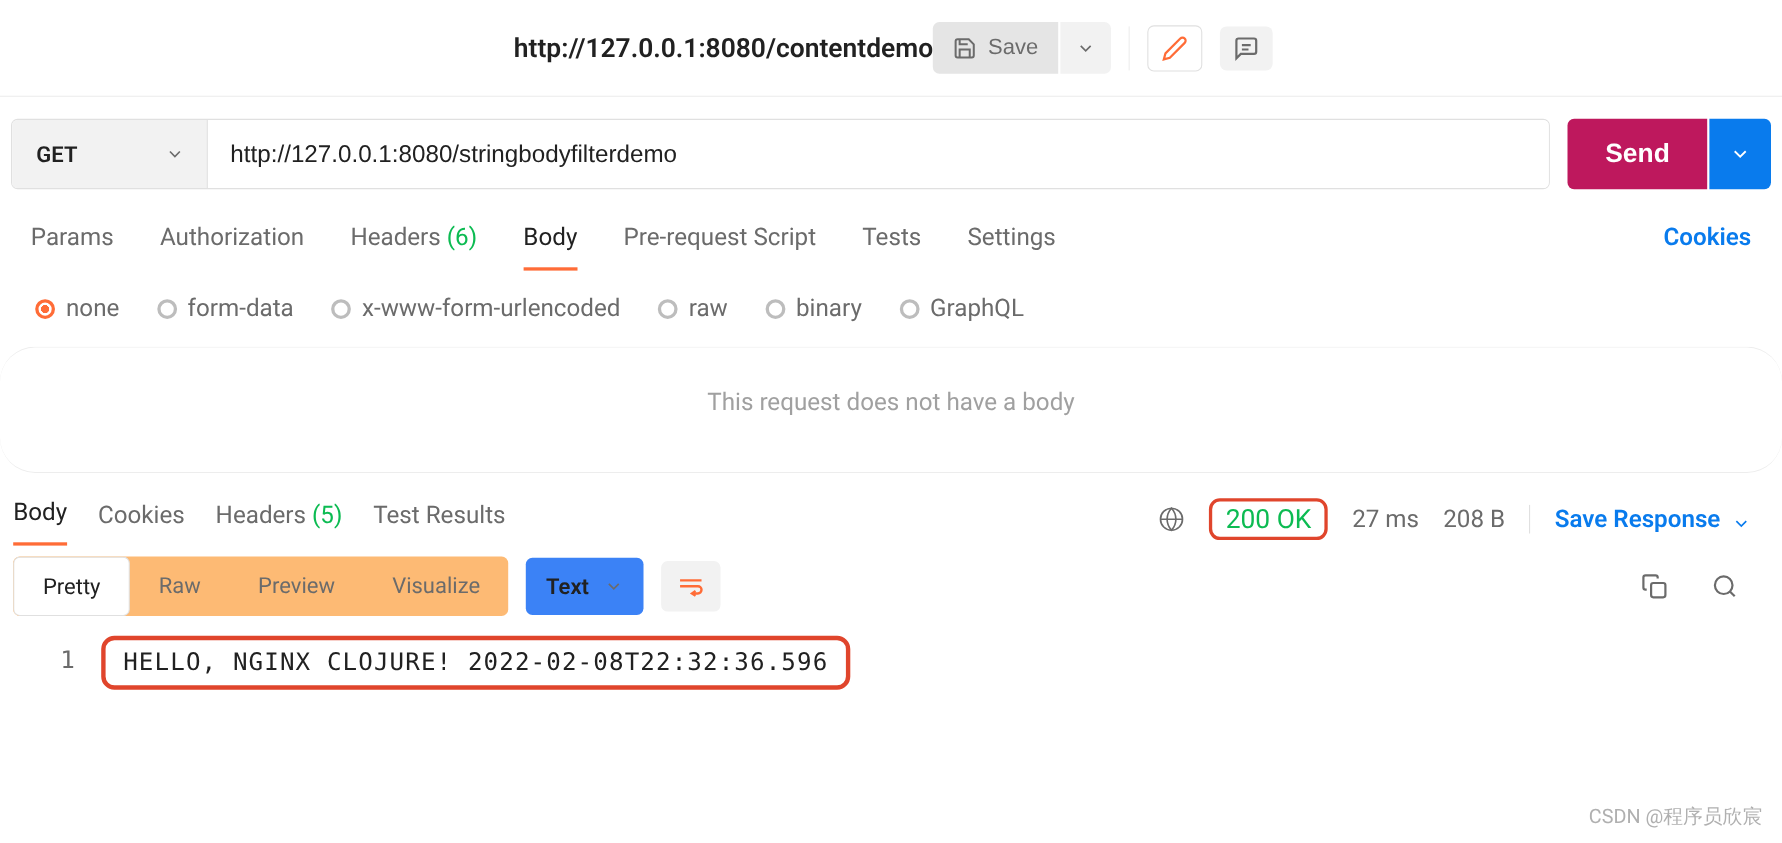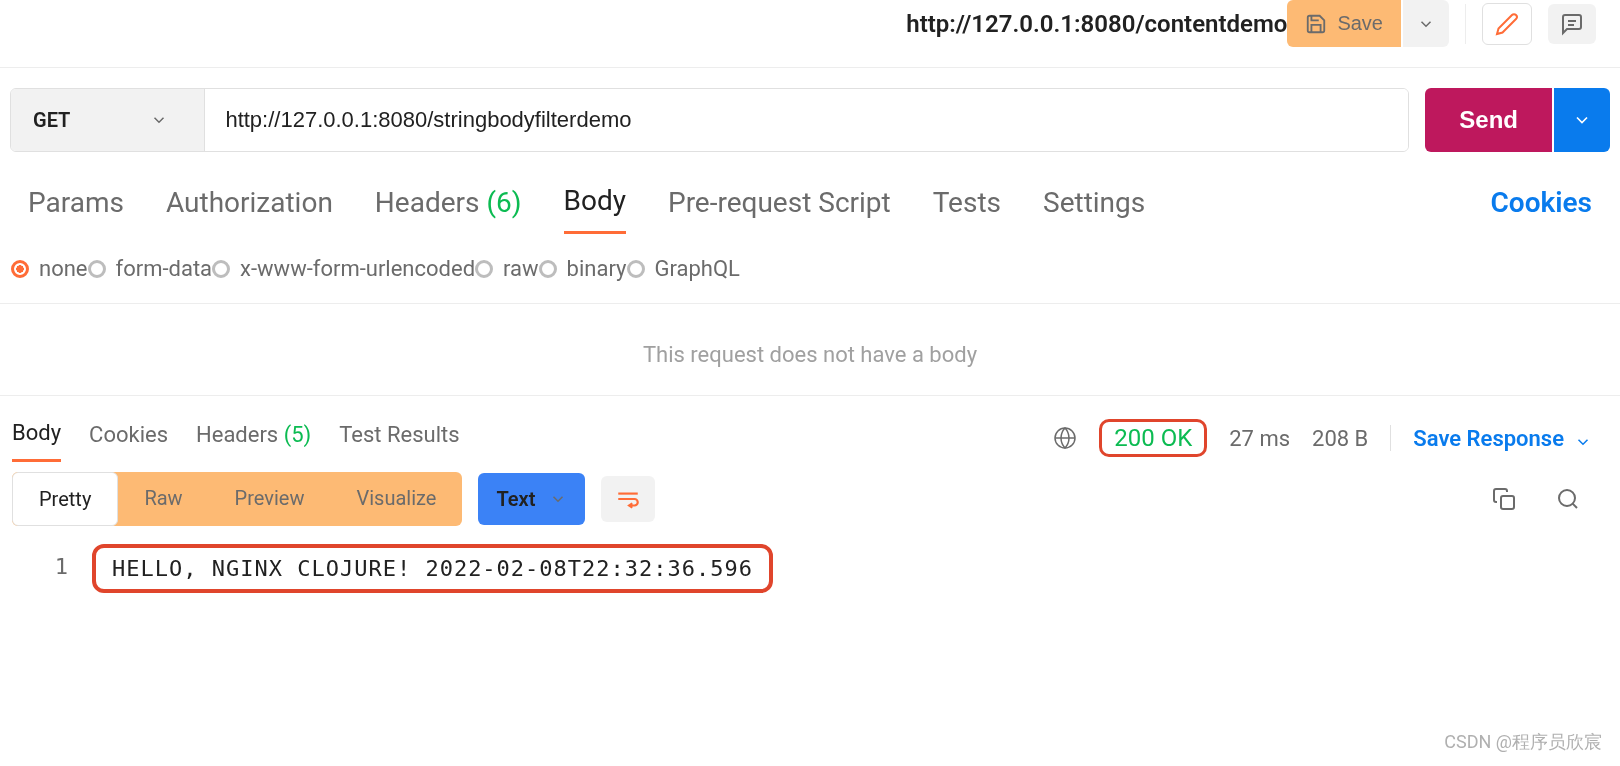--- a/index.html
+++ b/index.html
@@ -7,70 +7,70 @@
       font-family: -apple-system, BlinkMacSystemFont, "Segoe UI", Roboto, sans-serif;
       font-size: 14px;
       color: #212121;
       background: #fff;
     }
     
     .divider { width:1px; background:#ededed; height:40px; }
 
     
     .header {
-      display: flex; justify-content: flex-end; align-items: center;
-      padding: 0 24px 20px 28px;
+      display: flex; justify-content: center; align-items: center;
+      padding: 20px 24px 20px 28px;
       border-bottom: 1px solid #ededed;
     }
     .page-title { font-size: 24px; font-weight: 600; color:#212121; }
     .header-actions { display: flex; align-items: center; gap: 16px; }
     .save-group { display:flex; }
     .save-btn {
       display:flex; align-items:center; gap:10px;
-      background:#fdba74; border:none; padding:12px 18px;
+      background:#e5e5e5; border:none; padding:12px 18px;
       font-size:20px; color:#6b6b6b; border-radius:6px 0 0 6px; cursor:pointer;
     }
     .save-dd { background:#f2f2f2; border:none; padding:12px 14px; border-radius:0 6px 6px 0; margin-left:2px; cursor:pointer; color:#6b6b6b; }
     .icon-btn { background:transparent; border:1px solid #e0e0e0; border-radius:6px; padding:8px 12px; cursor:pointer;}
     .icon-btn-bare { background:#f2f2f2; border:none; border-radius:6px; padding:8px 12px; cursor:pointer;}
     
     
     .request-row { display:flex; gap:16px; padding: 20px 10px 20px 10px; }
     .method-url { display:flex; flex:1; border:1px solid #e0e0e0; border-radius:6px; overflow:hidden; }
     .method-select {
       background:#f2f2f2; border:none; border-right:1px solid #e0e0e0;
-      padding: 0 36px 0 22px; display:flex; align-items:center; gap:80px;
+      padding: 0 20px 0 22px; display:flex; align-items:center; gap:80px;
       font-size:20px; font-weight:600; cursor:pointer; color:#212121;
     }
     .url-input {
       flex:1; border:none; font-size:22px; padding:18px 20px; color:#212121; outline:none;
     }
     .send-group{display:flex;}
     .send-btn {
       background:#be185d; color:#fff; font-size:24px; font-weight:600;
       border:none; padding: 0 34px; border-radius:6px 0 0 6px; cursor:pointer;
     }
     .send-dd { background:#097bed; border:none; padding:0 18px; border-radius:0 6px 6px 0; margin-left:2px; cursor:pointer;}
     
     
-    .tabs { display:flex; align-items:center; gap:42px; padding: 6px 28px 0 28px; font-size:28px; color:#6b6b6b;}
+    .tabs { display:flex; gap:42px; padding: 6px 28px 0 28px; font-size:22px; color:#6b6b6b;}
     .tab { padding:6px 0 14px 0; cursor:pointer; white-space:nowrap; }
     .tab.active { color:#212121; border-bottom:3px solid #ff6c37; }
     .tabs .spacer { flex:1; }
     .cookies-link { color:#097bed; font-weight:600; cursor:pointer; padding:6px 0 14px 0;}
     .count-green{color:#0cbb52;}
     
     
-    .body-radios { display:flex; align-items:flex-start; padding: 22px 11px; font-size:22px; color:#6b6b6b;}
+    .body-radios { display:flex; align-items:flex-start; gap:34px; padding: 22px 32px; font-size:22px; color:#6b6b6b;}
     .radio { display:flex; align-items:center; gap:10px; cursor:pointer; }
     .radio .c { width:18px; height:18px; border-radius:50%; border:3px solid #bdbdbd; }
     .radio.selected .c { border-color:#ff6c37; background: radial-gradient(circle, #ff6c37 42%, transparent 46%); }
 
     
-    .no-body { text-align:center; padding:38px 0 28px 0; font-size:22px; color:#a0a0a0; border-top:1px solid #ededed; border-bottom:1px solid #ededed;}
+    .no-body { text-align:center; padding:38px 0 50px 0; font-size:22px; color:#a0a0a0; border-top:1px solid #ededed; border-bottom:1px solid #ededed;border-radius:32px;}
     
     
     .resp-tabs { display:flex; align-items:center; gap:28px; padding: 18px 28px 0 12px; font-size:22px; }
     .resp-tab { padding:6px 0 14px 0; cursor:pointer; color:#6b6b6b;}
     .resp-tab.active { color:#212121; border-bottom:3px solid #ff6c37;}
     .resp-right { display:flex; align-items:center; gap:22px; color:#6b6b6b; margin-left:auto;}
     .status-ok { color:#0cbb52; font-size:24px; padding:2px 6px;}
     .hl-box { border:3px solid #e0452c; border-radius:10px; padding:2px 6px; }
     .save-resp { color:#097bed; font-weight:600; display:flex; align-items:flex-end; gap:10px; cursor:pointer;}
     .vdivider{width:1px;height:26px;background:#e0e0e0;}

